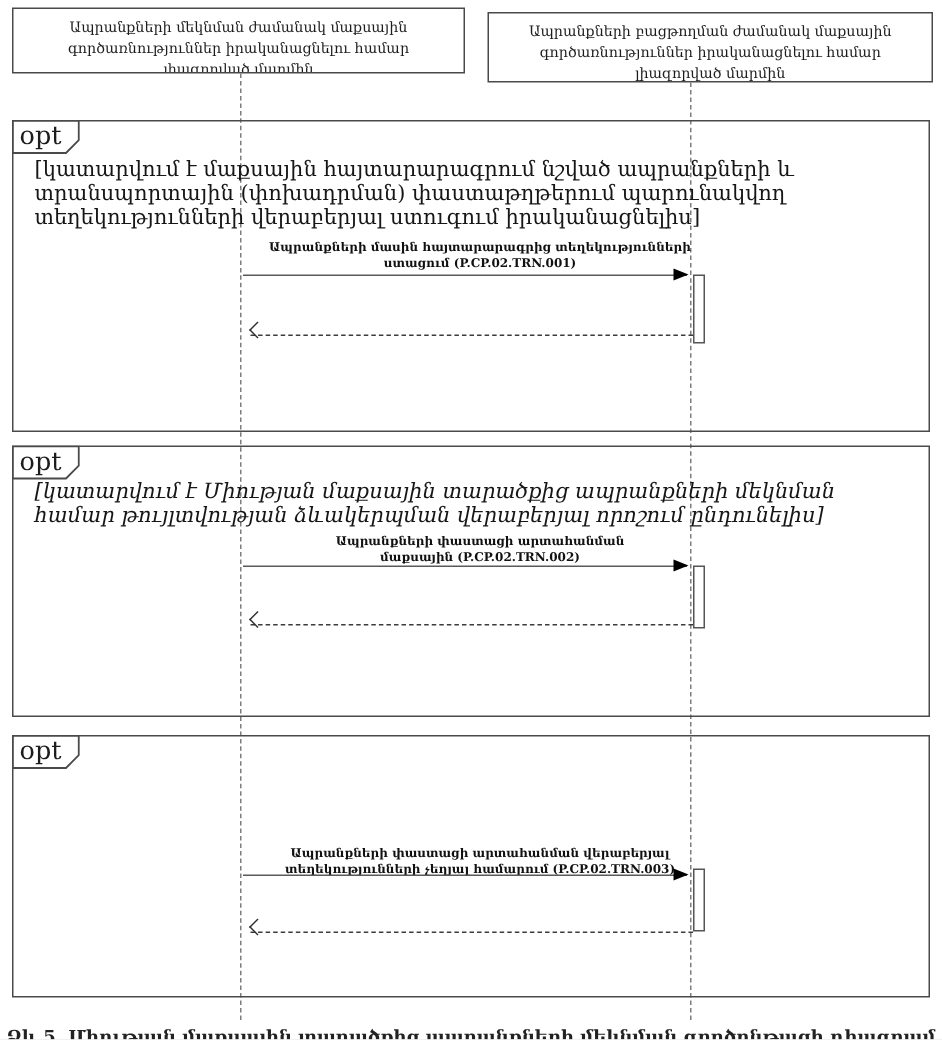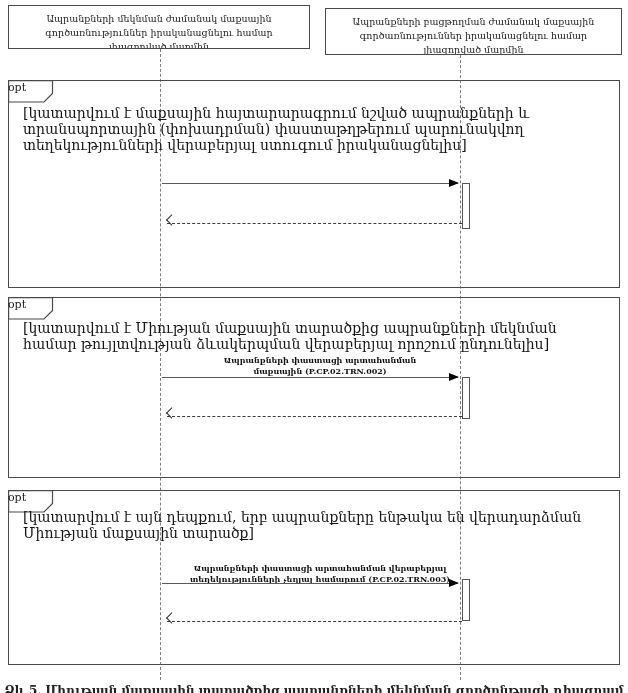--- a/index.html
+++ b/index.html
@@ -21,29 +21,29 @@
   .lifeline-left{left:160px;top:49px;height:631px;}
   .lifeline-right{left:460px;top:55px;height:625px;}
   
   .frag{position:absolute;border:1.3px solid #4a4a4a;box-sizing:border-box;background:transparent;}
   .frag1{left:8px;top:80px;width:612px;height:208px;}
   .frag2{left:8px;top:297px;width:612px;height:181px;}
   .frag3{left:8px;top:490px;width:612px;height:175px;}
   .opt-tab{position:absolute;left:-1px;top:-1px;width:46px;height:23px;}
   .opt-tab svg{position:absolute;left:0;top:0;}
   .opt-label{
-    position:absolute;left:0;top:1px;width:38px;
-    font-size:11px;color:#1d1d1d;
+    position:absolute;left:0;top:1px;width:38px;text-align:center;
+    font-size:17px;color:#1d1d1d;
   }
   .guard{
     position:absolute;left:14px;right:14px;font-size:14px;line-height:16px;
     color:#161616;text-align:left;
   }
   .frag1 .guard{top:24px;}
-  .frag2 .guard{top:22px;}
+  .frag2 .guard{top:22px;font-style:italic;}
   .frag3 .guard{top:18px;}
   
   .msg{
     position:absolute;left:153px;width:316px;text-align:center;
     font-size:8px;font-weight:bold;line-height:11px;color:#111;
   }
   .frag1 .msg{top:78px;max-width:316px;}
   .frag2 .msg{top:57px;left:193px;width:236px;}
   .frag3 .msg{top:72px;left:143px;width:336px;}
   
@@ -93,20 +93,21 @@
   <div class="lifeline lifeline-right"></div>
 
   <div class="frag frag1">
     <div class="opt-tab">
       <svg width="46" height="23" viewBox="0 0 46 23">
         <path d="M0.6 0.6 H44.5 V13.5 L36 22 H0.6 Z" fill="#ffffff" stroke="#4a4a4a" stroke-width="1.2"></path>
       </svg>
       <span class="opt-label">opt</span>
     </div>
     <div class="guard">[կատարվում է մաքսային հայտարարագրում նշված ապրանքների և տրանսպորտային (փոխադրման) փաստաթղթերում պարունակվող տեղեկությունների վերաբերյալ ստուգում իրականացնելիս]</div>
+    <div class="msg">Ապրանքների մասին հայտարարագրից տեղեկությունների ստացում (P.CP.02.TRN.001)</div>
     <div class="arrow">
       <span class="head"></span>
     </div>
     <div class="activation"></div>
     <div class="return">
       <span class="openhead"></span>
     </div>
   </div>
 
   <div class="frag frag2">
@@ -127,21 +128,20 @@
     </div>
   </div>
 
   <div class="frag frag3">
     <div class="opt-tab">
       <svg width="46" height="23" viewBox="0 0 46 23">
         <path d="M0.6 0.6 H44.5 V13.5 L36 22 H0.6 Z" fill="#ffffff" stroke="#4a4a4a" stroke-width="1.2"></path>
       </svg>
       <span class="opt-label">opt</span>
     </div>
-    <div class="guard">[կատարվում է այն դեպքում, երբ ապրանքները ենթակա են վերադարձման Միության մաքսային տարածք]</div>
     <div class="msg">Ապրանքների փաստացի արտահանման վերաբերյալ տեղեկությունների չեղյալ համարում (P.CP.02.TRN.003)</div>
     <div class="arrow">
       <span class="head"></span>
     </div>
     <div class="activation"></div>
     <div class="return">
       <span class="openhead"></span>
     </div>
   </div>
 

